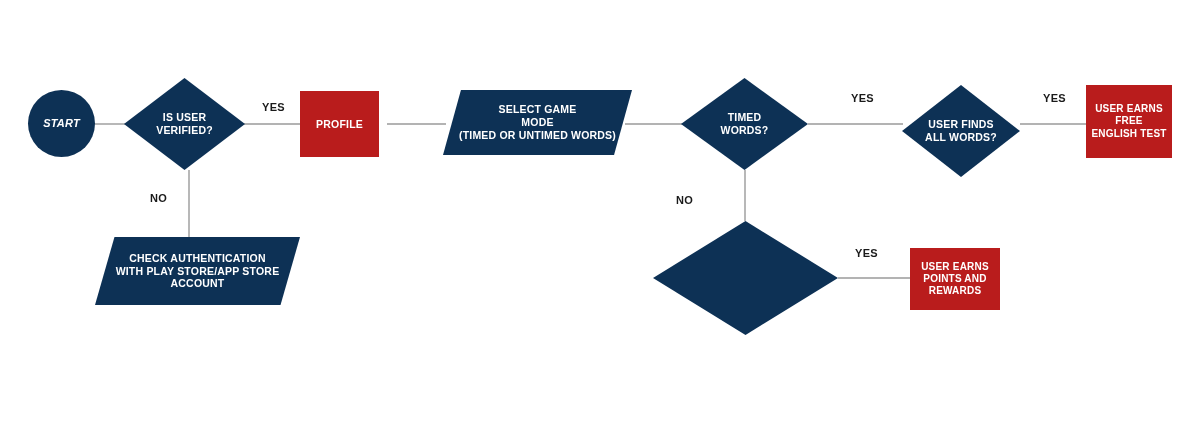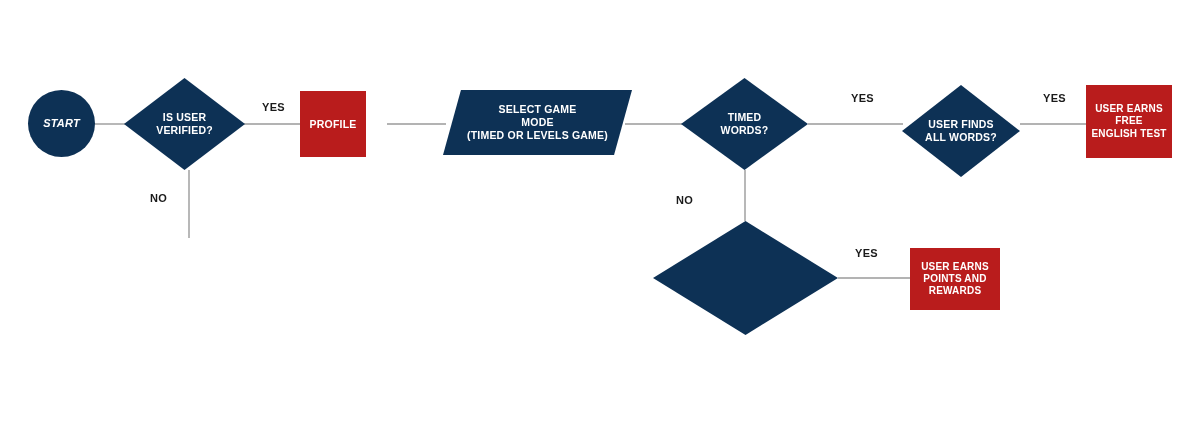--- a/index.html
+++ b/index.html
@@ -113,49 +113,55 @@
   <div class="node node-circle" style="left:28px; top:90px; width:67px; height:67px; font-size:11px;">
     <span class="node-label">START</span>
   </div>
 
   <div class="node node-diamond" style="left:124px; top:78px; width:121px; height:92px; font-size:10.5px;">
     <span class="diamond-shape"></span>
     <span class="node-label">IS USER
 VERIFIED?</span>
   </div>
 
-  <div class="node node-rect" style="left:300px; top:91px; width:66px; height:66px; font-size:10.5px;">
+  <div class="node node-rect" style="left:300px; top:91px; width:79px; height:66px; font-size:10.5px;">
     <span class="node-label">PROFILE</span>
   </div>
 
   <div class="node node-para" style="left:443px; top:90px; width:189px; height:65px; font-size:10.5px;">
     <span class="para-shape"></span>
     <span class="node-label">SELECT GAME
 MODE
-(TIMED OR LEVELS GAME)</span>
+(TIMED OR UNTIMED WORDS)</span>
   </div>
 
   <div class="node node-diamond" style="left:681px; top:78px; width:127px; height:92px; font-size:10.5px;">
     <span class="diamond-shape"></span>
     <span class="node-label">TIMED
 WORDS?</span>
   </div>
 
   <div class="node node-diamond" style="left:902px; top:85px; width:118px; height:92px; font-size:10.5px;">
     <span class="diamond-shape"></span>
     <span class="node-label">USER  FINDS
 ALL WORDS?</span>
   </div>
 
   <div class="node node-rect" style="left:1086px; top:85px; width:86px; height:73px; font-size:10px;">
     <span class="node-label">USER EARNS
 FREE
 ENGLISH TEST</span>
   </div>
 
+  <div class="node node-para" style="left:95px; top:237px; width:205px; height:68px; font-size:10.5px;">
+    <span class="para-shape"></span>
+    <span class="node-label">CHECK AUTHENTICATION
+WITH PLAY STORE/APP STORE
+ACCOUNT</span>
+  </div>
 
   <div class="node node-diamond" style="left:653px; top:221px; width:185px; height:114px; font-size:10.5px;">
     <span class="diamond-shape"></span>
   </div>
 
   <div class="node node-rect" style="left:910px; top:248px; width:90px; height:62px; font-size:10px;">
     <span class="node-label">USER EARNS
 POINTS AND
 REWARDS</span>
   </div>

